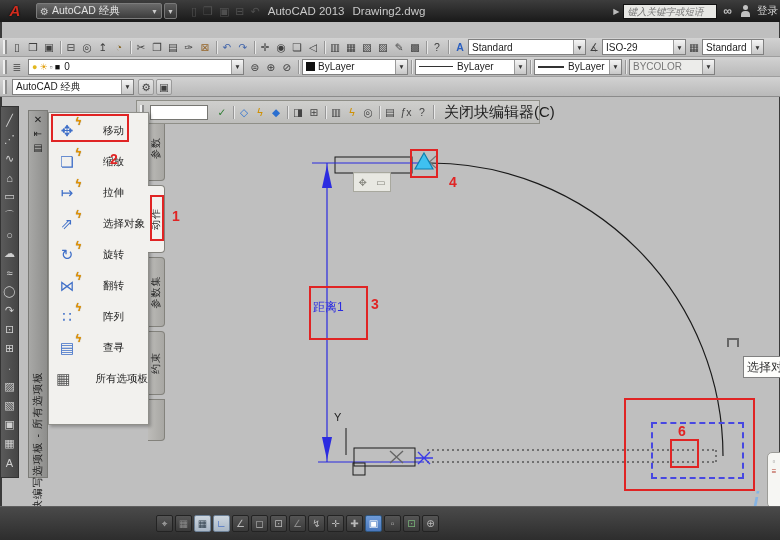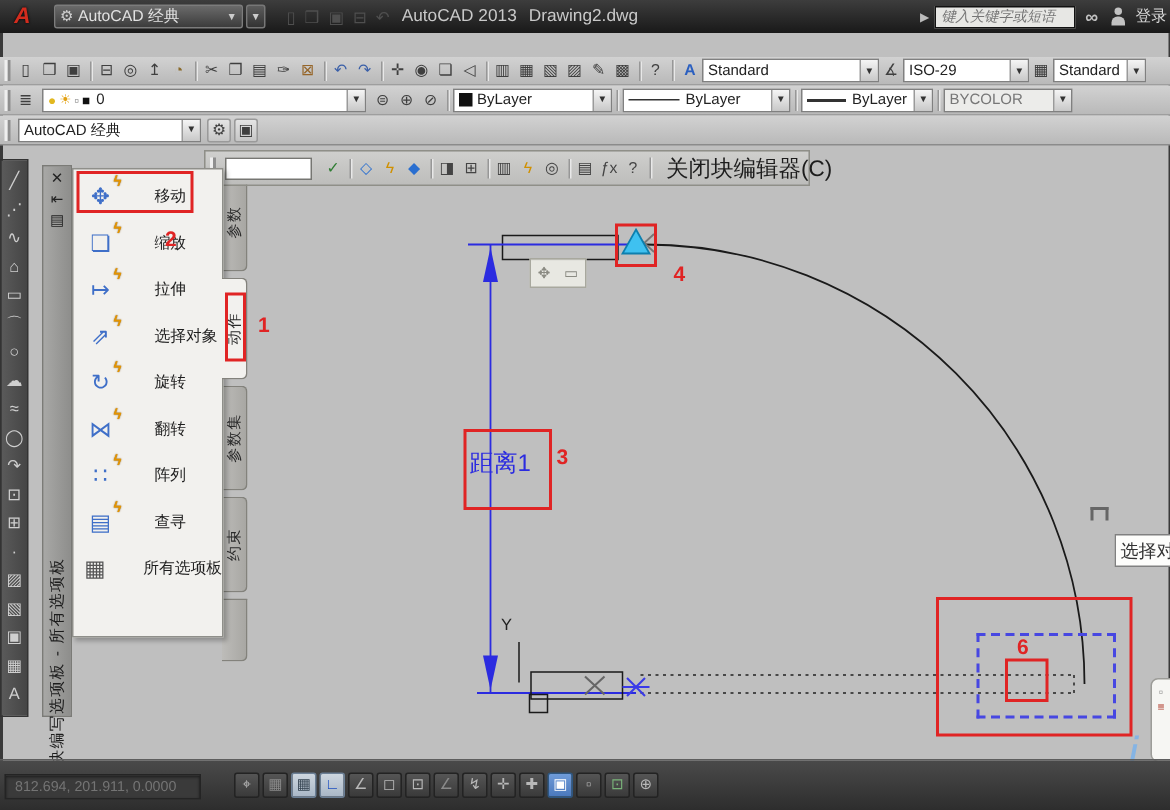--- a/index.html
+++ b/index.html
@@ -74,21 +74,21 @@
   #tabs .vtab:nth-of-type(2){top:185px;height:68px;background:#f2f1ee;z-index:5;}
   #tabs .vtab:nth-of-type(3){top:257px;height:70px;}
   #tabs .vtab:nth-of-type(4){top:331px;height:64px;}
   #tab-spacer{position:absolute;left:148px;top:399px;width:17px;height:42px;background:linear-gradient(90deg,#bdbcb9,#a8a7a3);border:1px solid #83827c;border-left:none;border-radius:0 0 4px 0;z-index:3;}
 
   
   #geom{position:absolute;left:0;top:98px;z-index:2;pointer-events:none;}
   .callout{position:absolute;border:2px solid #e02424;z-index:6;}
   .cnum{position:absolute;color:#e02424;font-weight:bold;font-size:14px;z-index:6;}
   #sel-rect{position:absolute;left:651px;top:422px;width:93px;height:57px;border:2px dashed #4747e2;z-index:3;}
-  #dim-label{position:absolute;left:313px;top:299px;font-size:16px;color:#2b2be0;z-index:4;white-space:nowrap;}
+  #dim-label{position:absolute;left:313px;top:299px;font-size:12px;color:#2b2be0;z-index:4;white-space:nowrap;}
   #axis-y{position:absolute;left:334px;top:411px;font-size:11px;color:#222;z-index:3;}
   #minibar{position:absolute;left:353px;top:172px;width:38px;height:20px;background:rgba(238,238,232,.85);border:1px solid #a8a89e;display:flex;align-items:center;justify-content:space-around;z-index:3;}
   #minibar span{font-size:10px;color:#8a8a82;}
   #tooltip{position:absolute;left:743px;top:356px;height:22px;width:60px;background:#fdfdfb;border:1px solid #808080;font-size:12px;color:#333;padding:2px 3px;white-space:nowrap;overflow:hidden;z-index:7;}
   #pickbox{position:absolute;left:727px;top:338px;width:12px;height:9px;border:2px solid #666;border-bottom:none;z-index:7;}
   #side-sliver{position:absolute;left:767px;top:452px;width:14px;height:56px;background:#f6f6f3;border:1px solid #9c9c98;border-radius:5px 0 0 5px;z-index:7;font-size:8px;color:#888;text-align:center;line-height:10px;padding-top:4px;}
   #side-sliver .red{color:#b03a2a;}
   #watermark{position:absolute;left:752px;top:486px;font-size:30px;font-style:italic;color:#85b4e4;z-index:7;}
 
   
@@ -497,21 +497,20 @@
   <div class="callout" style="left:410px;top:149px;width:28px;height:29px;"></div>
   <div class="callout" style="left:624px;top:398px;width:131px;height:93px;"></div>
   <div class="callout" style="left:670px;top:439px;width:29px;height:29px;"></div>
   <span class="cnum" style="left:172px;top:208px;">1</span>
   <span class="cnum" style="left:110px;top:151px;">2</span>
   <span class="cnum" style="left:371px;top:296px;">3</span>
   <span class="cnum" style="left:449px;top:174px;">4</span>
   <span class="cnum" style="left:678px;top:423px;">6</span>
 
   <div id="statusbar">
-    <div id="coords">812.694, 201.911, 0.0000</div>
     <div id="sbtns">
 
     <span class="sbtn">
           <span class="g">⌖</span>
         </span>
         <span class="sbtn pale">
           <span class="g">▦</span>
         </span>
         <span class="sbtn pressed">
           <span class="g">▦</span>

